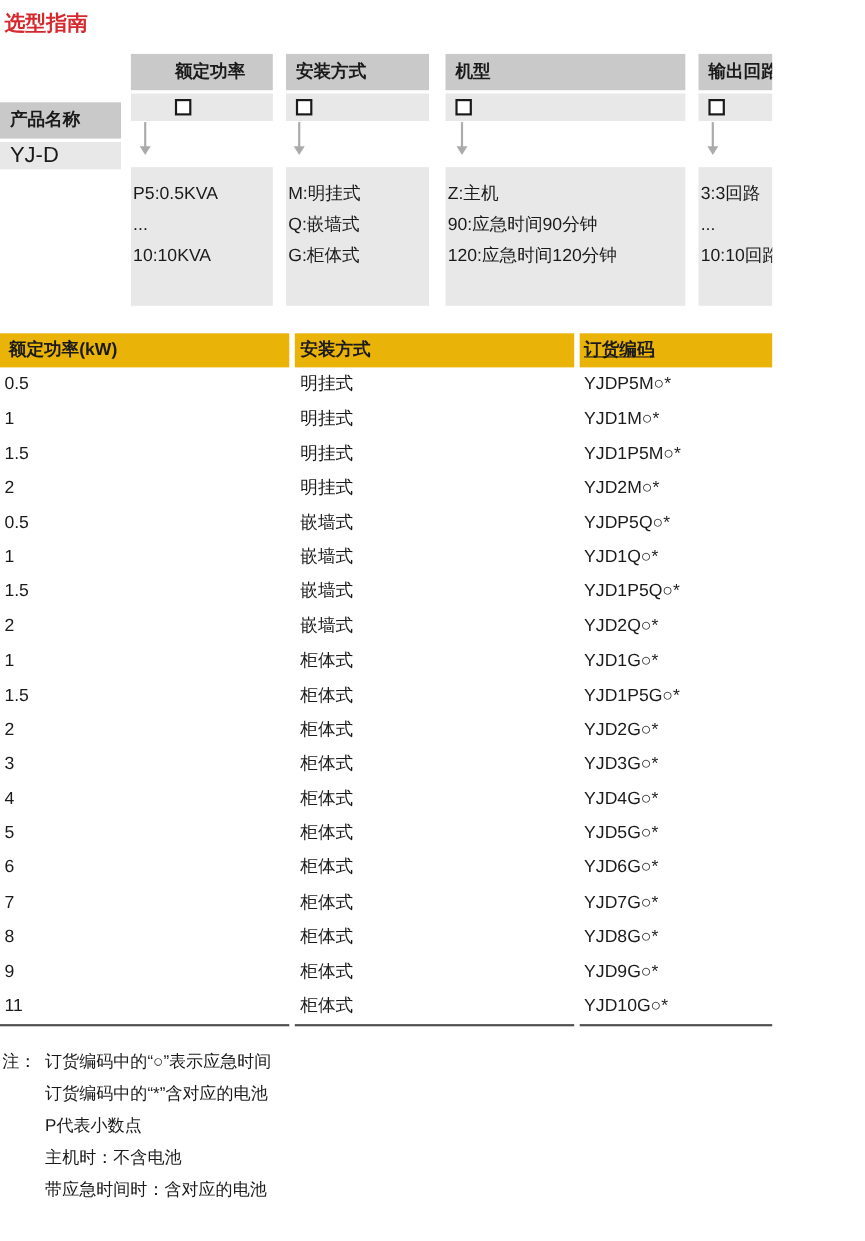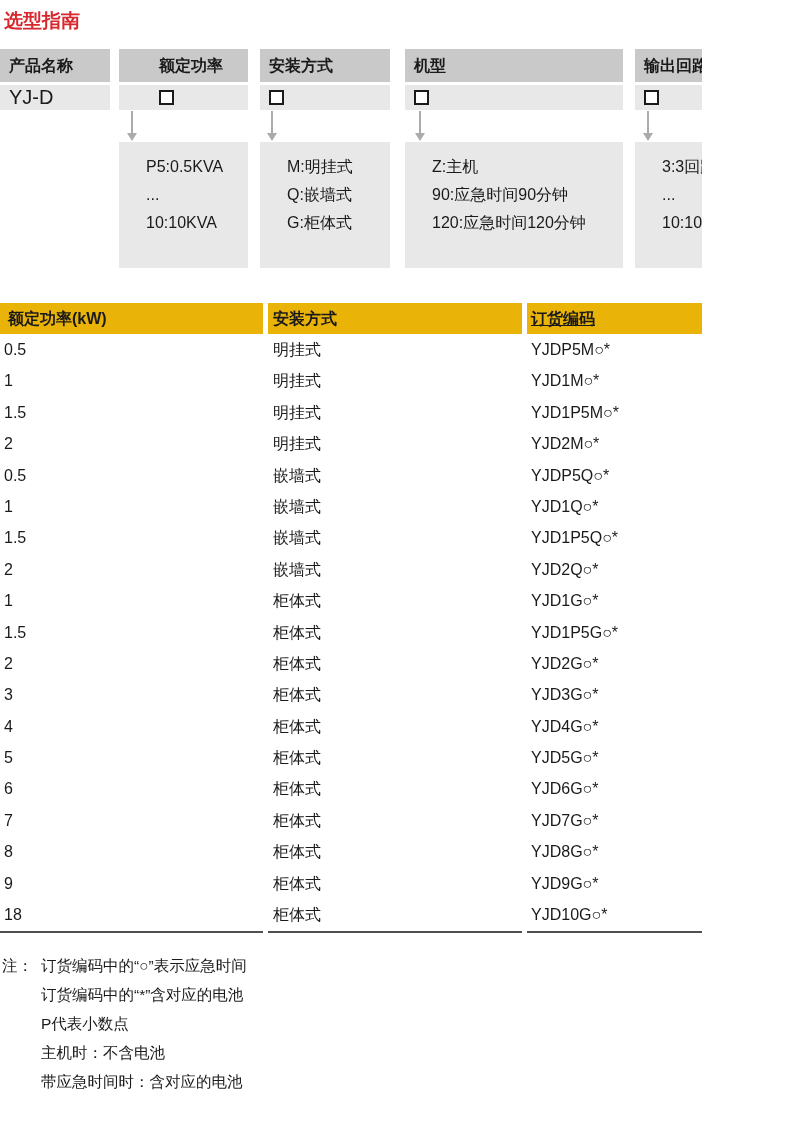--- a/index.html
+++ b/index.html
@@ -29,21 +29,21 @@
     line-height: 33px;
     padding-left: 9px;
   }
   .drow {
     top: 85px; height: 25px;
     background: #e8e8e8;
     font-size: 20px;
     line-height: 25px;
     padding-left: 9px;
   }
-  .dc1 { left: 0;     width: 110px; }
+  .dc1 { left: 0;     width: 110px; margin-top: 44px; }
   .dc2 { left: 119px; width: 129px; padding-left: 40px; }
   .dc3 { left: 260px; width: 130px; }
   .dc4 { left: 405px; width: 218px; }
   .dc5 { left: 635px; width: 151px; }
   .checkbox {
     display: inline-block;
     width: 15px; height: 15px;
     border: 2px solid #1a1a1a;
     background: #ffffff;
     margin-top: 5px;
@@ -61,24 +61,24 @@
     border-left: 5px solid transparent;
     border-right: 5px solid transparent;
     border-top: 8px solid #ababab;
   }
   .as2 { left: 131px; } .ah2 { left: 127px; }
   .as3 { left: 271px; } .ah3 { left: 267px; }
   .as4 { left: 419px; } .ah4 { left: 415px; }
   .as5 { left: 647px; } .ah5 { left: 643px; }
   .dbox {
     position: absolute;
-    top: 142px; height: 126px;
+    top: 152px; height: 126px;
     background: #e8e8e8;
     font-size: 16px;
-    padding: 11px 4px 0 27px;
+    padding: 11px 4px 0 2px;
   }
   .dbox div { line-height: 28px; white-space: nowrap; }
   
   .thead-seg {
     position: absolute;
     top: 303px; height: 31px;
     background: #eab308;
     font-size: 16px; font-weight: bold;
     line-height: 31px;
   }
@@ -246,21 +246,21 @@
         <div class="tcell c0">8</div>
         <div class="tcell c1">柜体式</div>
         <div class="tcell c2">YJD8G○*</div>
       </div>
       <div class="trow">
         <div class="tcell c0">9</div>
         <div class="tcell c1">柜体式</div>
         <div class="tcell c2">YJD9G○*</div>
       </div>
       <div class="trow">
-        <div class="tcell c0">18</div>
+        <div class="tcell c0">11</div>
         <div class="tcell c1">柜体式</div>
         <div class="tcell c2">YJD10G○*</div>
       </div>
     </div>
   <div class="tbottom tb1"></div>
   <div class="tbottom tb2"></div>
   <div class="tbottom tb3"></div>
 
   <div class="notes">
     <span class="notes-label">注：</span>

